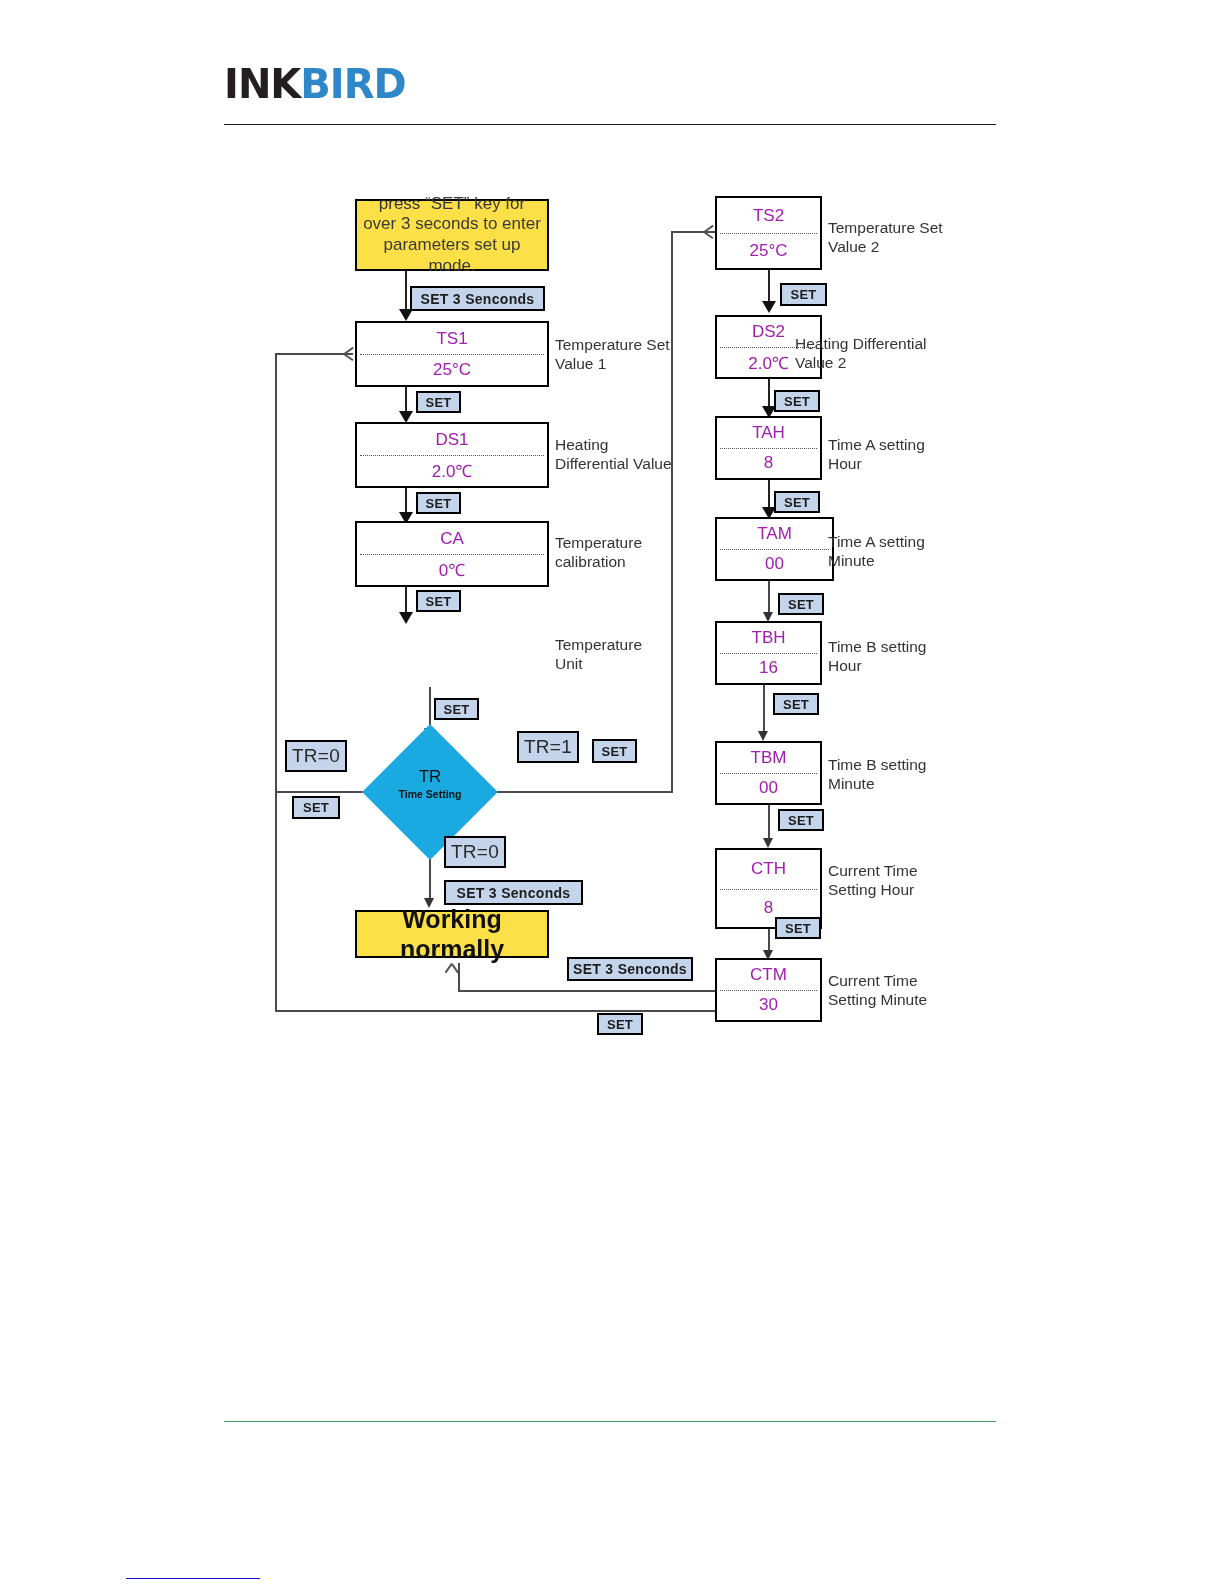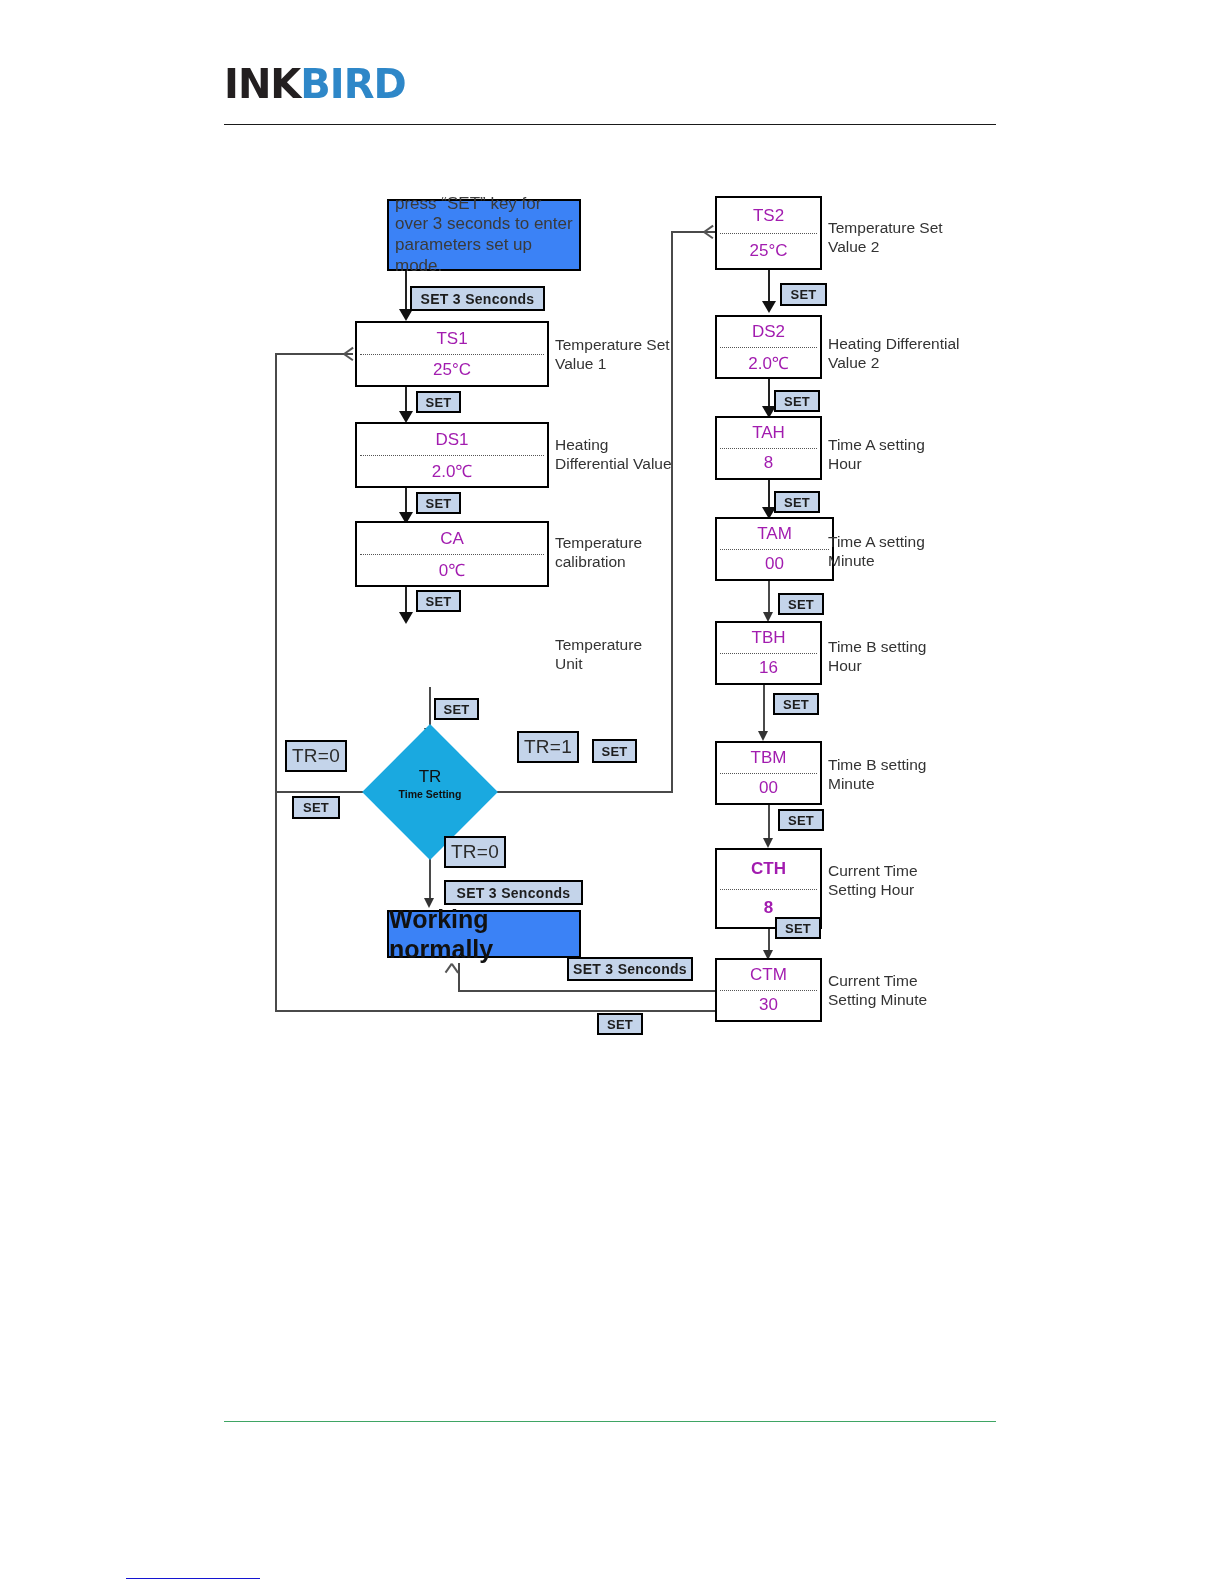--- a/index.html
+++ b/index.html
@@ -56,26 +56,25 @@
   .node .top{top:0;height:50%;}
   .node .bot{bottom:0;height:50%;}
   .node .divider{
     position:absolute;left:3px;right:3px;top:50%;height:0;
     border-top:1.6px dotted #555;
   }
 
   
   .textbox{
     position:absolute;box-sizing:border-box;
-    border:2.2px solid #000;background:#3b82f6;
+    border:2.2px solid #000;background:#fde047;
     display:flex;align-items:center;justify-content:center;
-    text-align:left;line-height:1.22;
+    text-align:center;line-height:1.22;
     color:#3a3a3a;font-size:17px;
     z-index:3;
-    margin-left:32px;
   }
   .textbox.bold{font-weight:bold;color:#111;font-size:25px;}
 
   
   .note{
     position:absolute;
     font-size:15.5px;line-height:1.25;
     color:#333;
     white-space:pre-line;
     z-index:3;
@@ -223,21 +222,21 @@
 
     <div class="ln v dark" style="left:768px;top:270px;height:35px;"></div>
     <div class="arrow down heavy" style="left:762px;top:301px;"></div>
     <div class="chip" style="left:780px;top:283px;width:47px;height:23px;">SET</div>
 
     <div class="node" style="left:715px;top:315px;width:107px;height:64px;">
       <div class="top">DS2</div>
       <div class="divider"></div>
       <div class="bot">2.0℃</div>
     </div>
-    <div class="note" style="left:828px;top:334px;">Heating Differential
+    <div class="note" style="left:795px;top:334px;">Heating Differential
 Value 2</div>
 
     <div class="ln v dark" style="left:768px;top:379px;height:31px;"></div>
     <div class="arrow down heavy" style="left:762px;top:406px;"></div>
     <div class="chip" style="left:774px;top:390px;width:46px;height:22px;">SET</div>
 
     <div class="node" style="left:715px;top:416px;width:107px;height:64px;">
       <div class="top">TAH</div>
       <div class="divider"></div>
       <div class="bot">8</div>
@@ -278,21 +277,21 @@
       <div class="divider"></div>
       <div class="bot">00</div>
     </div>
     <div class="note" style="left:828px;top:755px;">Time B setting
 Minute</div>
 
     <div class="ln v" style="left:768px;top:805px;height:37px;"></div>
     <div class="arrow down" style="left:763px;top:838px;"></div>
     <div class="chip" style="left:778px;top:809px;width:46px;height:22px;">SET</div>
 
-    <div class="node" style="left:715px;top:848px;width:107px;height:81px;font-weight:bold;">
+    <div class="node" style="left:715px;top:848px;width:107px;height:81px;">
       <div class="top">CTH</div>
       <div class="divider"></div>
       <div class="bot">8</div>
     </div>
     <div class="note" style="left:828px;top:861px;">Current Time
 Setting Hour</div>
 
     <div class="ln v" style="left:768px;top:912px;height:42px;"></div>
     <div class="arrow down" style="left:763px;top:950px;"></div>
     <div class="chip" style="left:775px;top:917px;width:46px;height:22px;">SET</div>

